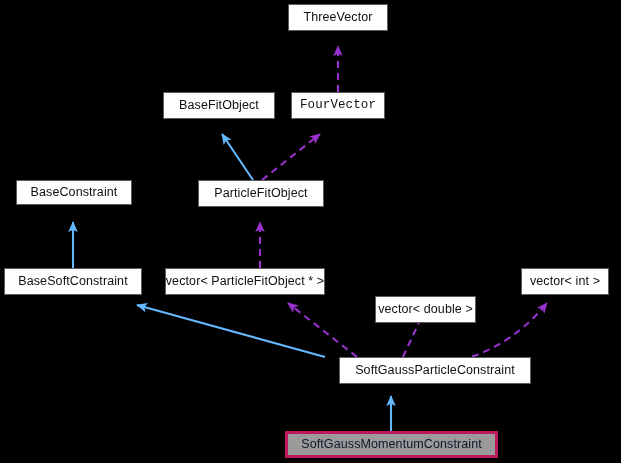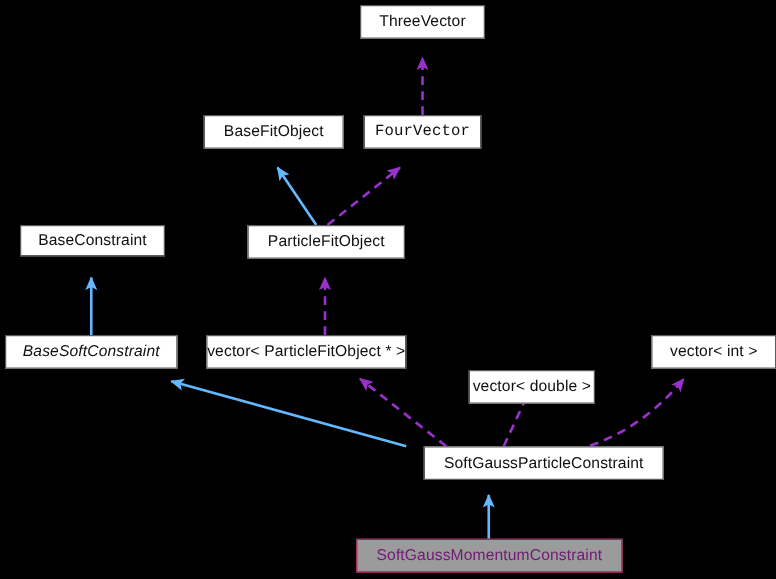--- a/index.html
+++ b/index.html
@@ -35,22 +35,22 @@
     background: #ffffff;
     color: #101010;
     font-size: 12.5px;
     line-height: 1;
     white-space: nowrap;
     letter-spacing: 0.1px;
     z-index: 5;
   }
   .node.current {
     background: #9b9b9b;
-    border: 1px solid #be185d;
-    color: #701a75;
+    border: 3px solid #be185d;
+    color: #0f172a;
   }
   .node .node-label {
     display: block;
     padding: 0 2px;
   }
 </style>
 </head>
 <body>
 
 <div id="graph-root">
@@ -99,33 +99,33 @@
   </div>
 
   <div class="node" style="left:16px; top:180px; width:116px; height:25px;">
     <span class="node-label">BaseConstraint</span>
   </div>
 
   <div class="node" style="left:198px; top:180px; width:126px; height:27px;">
     <span class="node-label">ParticleFitObject</span>
   </div>
 
-  <div class="node" style="left:4px; top:268px; width:138px; height:27px;font-style:italic;">
+  <div class="node" style="left:4px; top:268px; width:138px; height:27px;">
     <span class="node-label">BaseSoftConstraint</span>
   </div>
 
   <div class="node" style="left:165px; top:268px; width:160px; height:27px;">
     <span class="node-label">vector&lt; ParticleFitObject * &gt;</span>
   </div>
 
   <div class="node" style="left:375px; top:268px; width:101px; height:27px;margin-top:28px;">
     <span class="node-label">vector&lt; double &gt;</span>
   </div>
 
-  <div class="node" style="left:521px; top:268px; width:100px; height:27px;">
+  <div class="node" style="left:521px; top:268px; width:88px; height:27px;">
     <span class="node-label">vector&lt; int &gt;</span>
   </div>
 
   <div class="node" style="left:295px; top:357px; width:192px; height:27px;margin-left:44px;">
     <span class="node-label">SoftGaussParticleConstraint</span>
   </div>
 
   <div class="node current" style="left:285px; top:431px; width:213px; height:27px;">
     <span class="node-label">SoftGaussMomentumConstraint</span>
   </div>

